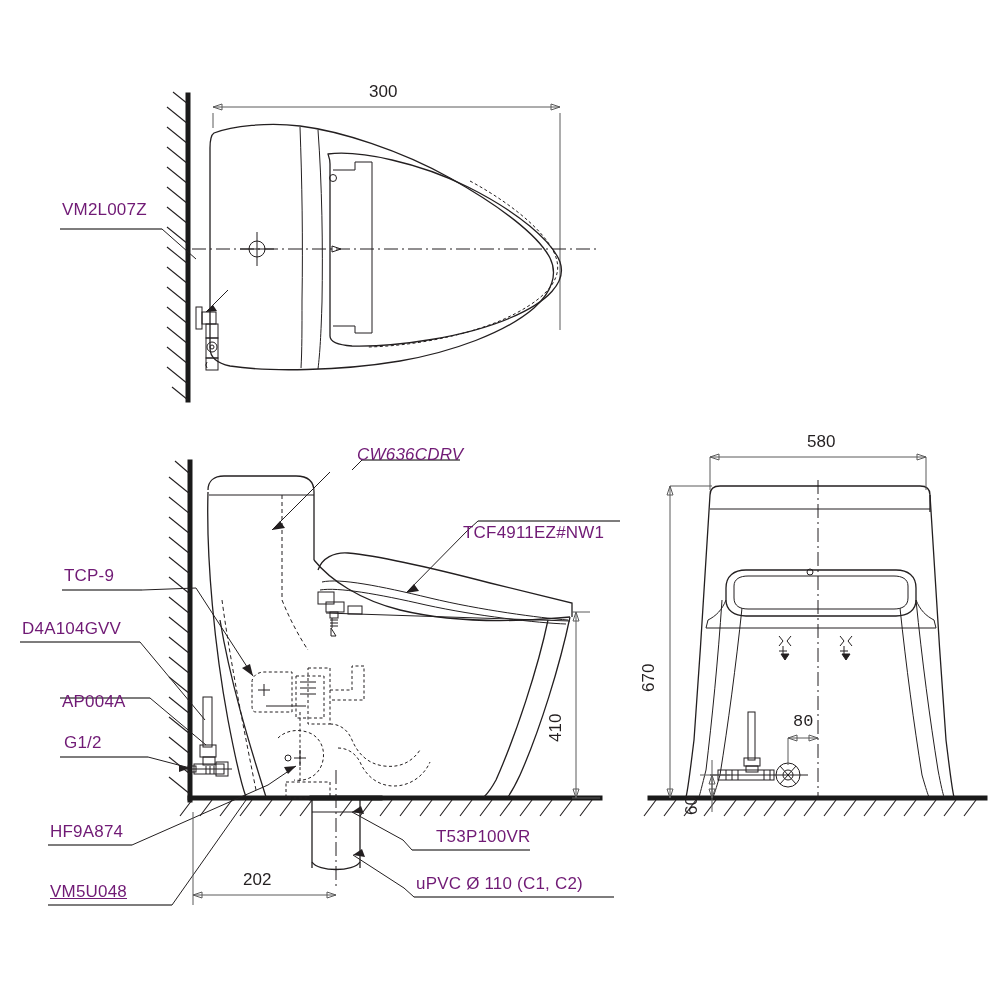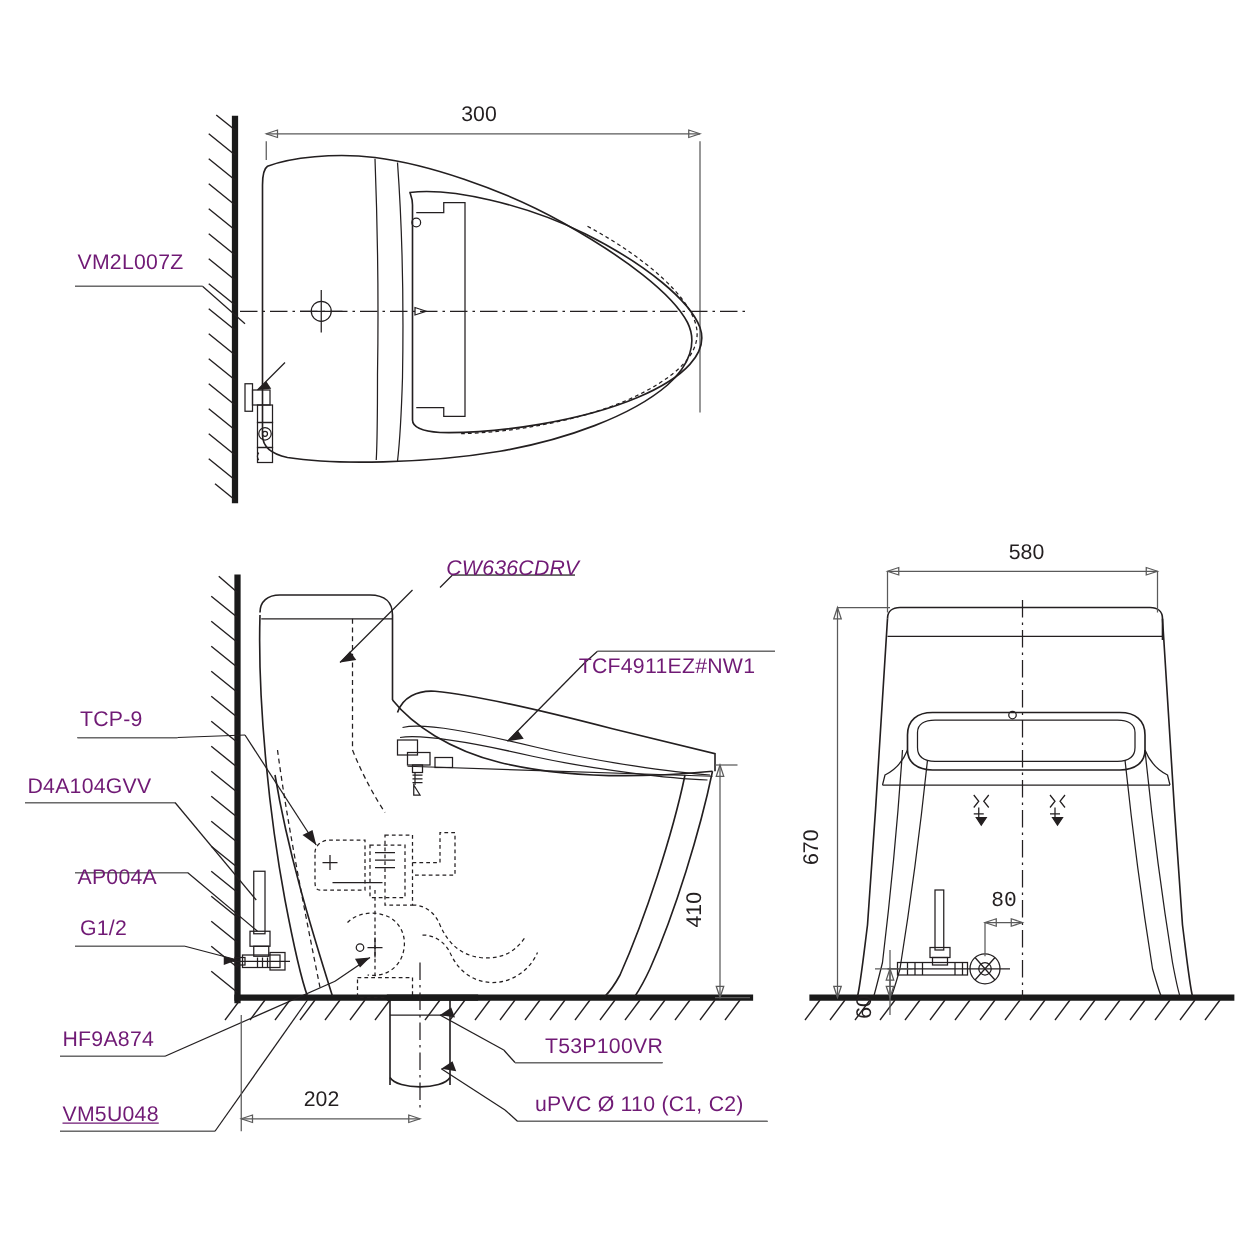--- a/index.html
+++ b/index.html
@@ -513,21 +513,21 @@
 <div class="lbl" style="left:62px; top:675px;margin-top:17px;">AP004A</div>
 
 <div class="lbl" style="left:64px; top:733px;">G1/2</div>
 
 <div class="lbl" style="left:50px; top:822px;">HF9A874</div>
 
 <div class="lbl" style="left:50px; top:882px;text-decoration:underline;">VM5U048</div>
 
 <div class="lbl" style="left:436px; top:827px;">T53P100VR</div>
 
-<div class="lbl" style="left:416px; top:874px;margin-left:12px;">uPVC Ø 110 (C1, C2)</div>
+<div class="lbl" style="left:416px; top:874px;">uPVC Ø 110 (C1, C2)</div>
 
 <div class="dim" style="left:369px; top:82px;">300</div>
 
 <div class="dim" style="left:807px; top:432px;">580</div>
 
 <div class="dim dim-v" style="left:566px; top:722px;">410</div>
 
 <div class="dim dim-v" style="left:659px; top:672px;">670</div>
 
 <div class="dim" style="left:243px; top:870px;">202</div>

